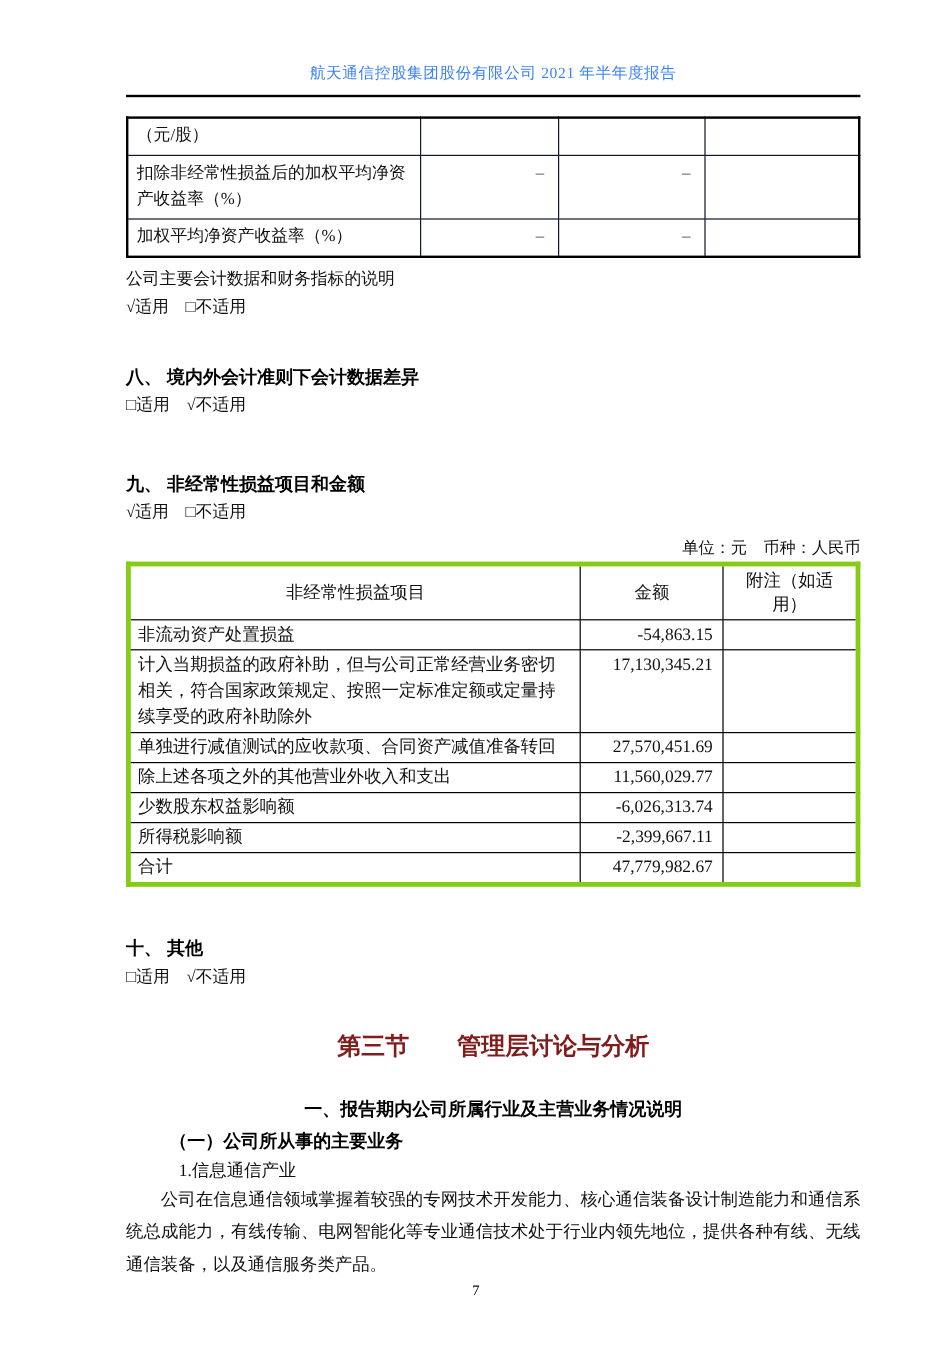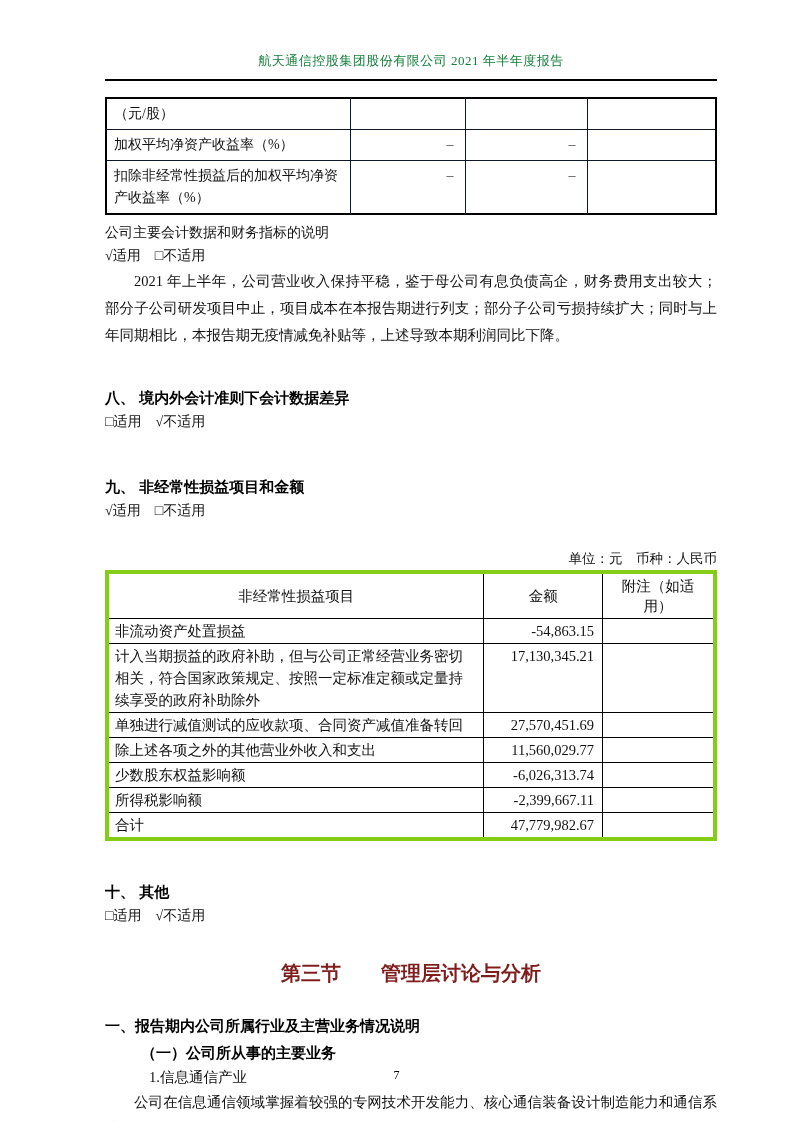--- a/index.html
+++ b/index.html
@@ -13,21 +13,21 @@
     font-family:"Liberation Serif","DejaVu Serif",serif;
     overflow:hidden;
   }
   .content { position:absolute; left:105px; top:0; width:612px; }
 
   .header-title {
     padding-top:52px;
     text-align:center;
     font-size:13px;
     letter-spacing:0.5px;
-    color:#15803d;
+    color:#3b82f6;
   }
   .header-rule { margin-top:9px; border-bottom:2px solid #000; }
 
   table { border-collapse:collapse; width:100%; table-layout:fixed; }
   .t1 { margin-top:16px; border:2px solid #000; }
   .t1 td {
     border:1px solid #0f172a;
     font-size:14px; line-height:22px;
     padding:4px 7px; vertical-align:top;
   }
@@ -41,42 +41,42 @@
   }
 
   .sec-head {
     font-family:"Liberation Sans","DejaVu Sans",sans-serif;
     font-weight:bold; font-size:15px; color:#000000;
   }
   .sec8 { margin-top:40px; }
   .sec9 { margin-top:47px; }
   .sec10 { margin-top:42px; }
 
-  .unit-note { margin-top:30px; text-align:right; font-size:13.5px; }
+  .unit-note { margin-top:12px; text-align:right; font-size:13.5px; }
 
   .t2 { margin-top:2px; border:4px solid #84cc16; }
   .t2 th {
     border:1px solid #000; font-weight:normal; text-align:center;
     font-size:14.5px; padding:2px 6px; line-height:20px;
   }
   .t2 td {
     border:1px solid #000;
     font-size:14.5px; line-height:22px;
     padding:1px 6px; vertical-align:top;
   }
   .t2 td.amount { text-align:right; padding-right:8px; }
 
   .chapter-title {
     margin-top:35px;
     text-align:center;
     font-family:"Liberation Sans","DejaVu Sans",sans-serif;
     font-weight:bold; font-size:20px; color:#7f1d1d;
   }
 
-  .mda-h1 { margin-top:30px; }
+  .mda-h1 { margin-top:30px;text-align:center; }
   .mda-h2 { margin-top:8px; margin-left:36px; }
   .mda-h3 { margin-top:5px; margin-left:44px; font-size:14.5px; }
   .para.tight { margin-top:2px; }
 
   .footer-pageno {
     position:absolute; left:0; right:0; top:1068px;
     text-align:center; font-size:12px; color:#000;
   }
 </style>
 </head>
@@ -96,37 +96,36 @@
           <col style="width:21%">
       </colgroup>
       <tbody>
         <tr>
           <td>（元/股）</td>
           <td class="num"></td>
           <td class="num"></td>
           <td class="num"></td>
         </tr>
         <tr>
-          <td>加权平均净资产收益率（%）</td>
+          <td style="height:52px">扣除非经常性损益后的加权平均净资产收益率（%）</td>
           <td class="num">–</td>
           <td class="num">–</td>
           <td class="num"></td>
         </tr>
         <tr>
-          <td style="height:52px">扣除非经常性损益后的加权平均净资产收益率（%）</td>
+          <td>加权平均净资产收益率（%）</td>
           <td class="num">–</td>
           <td class="num">–</td>
           <td class="num"></td>
         </tr>
       </tbody>
     </table>
 
     <div class="plain-title">公司主要会计数据和财务指标的说明</div>
     <div class="applicable">√适用　□不适用</div>
-    <div class="para">2021 年上半年，公司营业收入保持平稳，鉴于母公司有息负债高企，财务费用支出较大；部分子公司研发项目中止，项目成本在本报告期进行列支；部分子公司亏损持续扩大；同时与上年同期相比，本报告期无疫情减免补贴等，上述导致本期利润同比下降。</div>
 
     <div class="sec-head sec8">八、 境内外会计准则下会计数据差异</div>
     <div class="applicable">□适用　√不适用</div>
 
     <div class="sec-head sec9">九、 非经常性损益项目和金额</div>
     <div class="applicable">√适用　□不适用</div>
     <div class="unit-note">单位：元　币种：人民币</div>
 
     <table class="t2">
       <colgroup>

